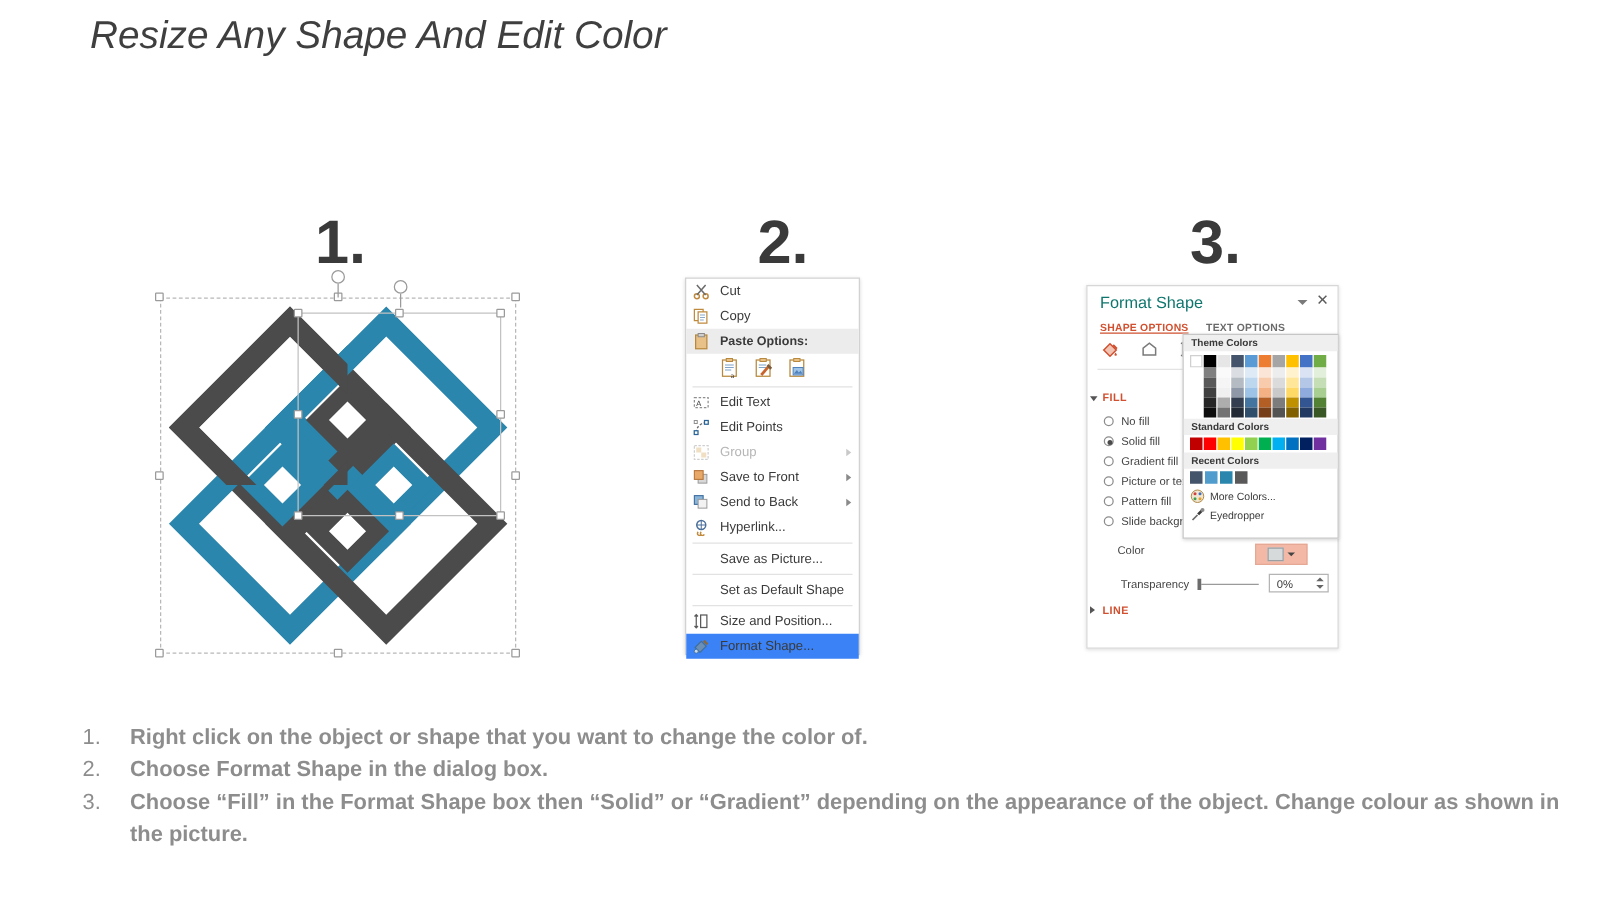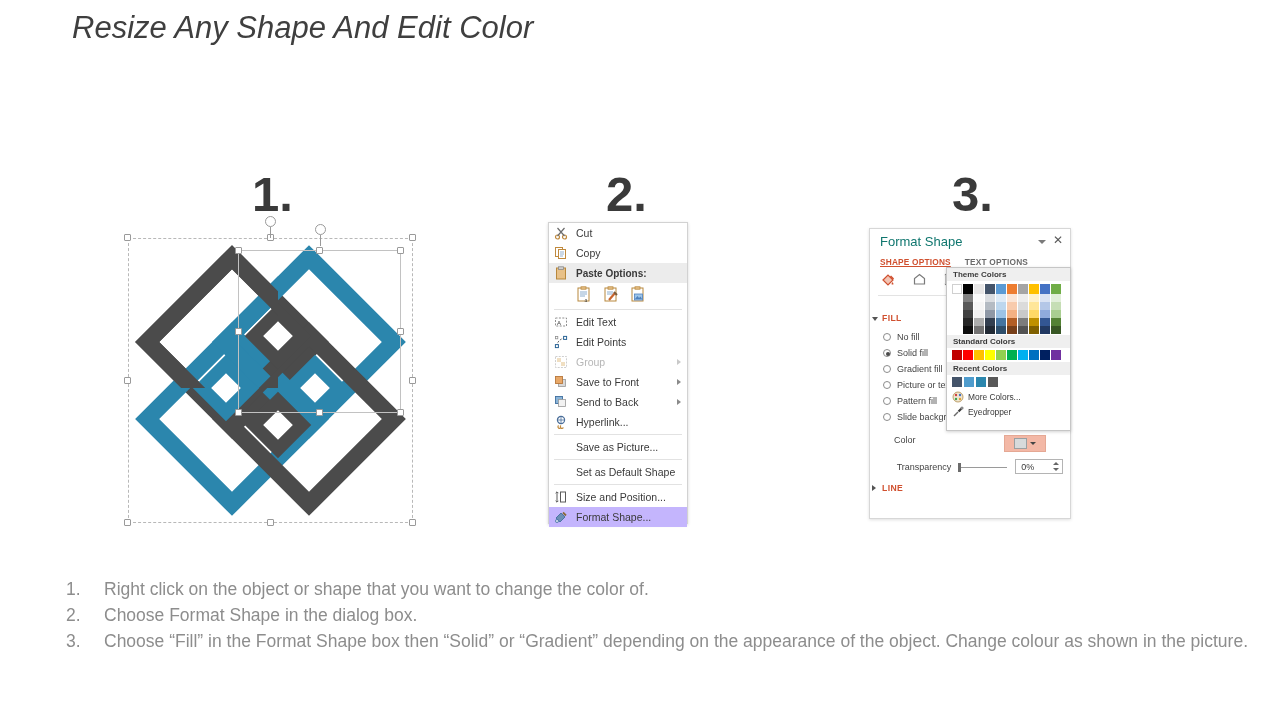--- a/index.html
+++ b/index.html
@@ -64,21 +64,21 @@
     background: #ffffff; border: 1px solid #d2d2d2;
     box-shadow: 0 1px 3px rgba(0,0,0,.16);
   }
   .mi {
     position: relative; display: flex; align-items: center;
     height: 20px; padding-left: 27px; font-size: 10.5px; color: #3a3a3a;
     white-space: nowrap;
   }
   .mi.dim { color: #b6b6b6; }
   .mi.hdr { background: #ececec; font-weight: bold; font-size: 10px; }
-  .mi.hl { background: #c4b5fd; }
+  .mi.hl { background: #3b82f6; }
   .mi .ic {
     position: absolute; left: 5px; top: 3px; width: 14px; height: 14px;
   }
   .mi .arw {
     position: absolute; right: 6px; top: 7px;
     width: 0; height: 0; border-left: 4px solid #8a8a8a;
     border-top: 3px solid transparent; border-bottom: 3px solid transparent;
   }
   .mi.dim .arw { border-left-color: #c9c9c9; }
   .msep { height: 1px; background: #e2e2e2; margin: 2px 5px; }
@@ -181,21 +181,21 @@
   .std-grid div { width: 10px; height: 10px; }
   .rec-grid { display: flex; gap: 2px; padding: 2px 4px 2px 5px; }
   .rec-grid div { width: 10px; height: 10px; }
   .dd-item { display: flex; align-items: center; height: 15px; padding-left: 5px; font-size: 8.4px; color: #3a3a3a; }
   .dd-item .ic { width: 12px; height: 12px; margin-right: 4px; }
 
   
   #instructions { position: absolute; left: 66px; top: 576px; width: 1210px; }
   .ins-row { display: flex; font-size: 17.5px; line-height: 26px; color: #8d8d8d; }
   .ins-n { width: 38px; flex: none; }
-  .ins-t { flex: 1; }
+  .ins-t { flex: 1; font-weight: bold; }
 </style>
 </head>
 <body>
 
 <div id="slide">
 
   <div class="title">Resize Any Shape And Edit Color</div>
 
   <div class="stepnum" id="stepnum-1">1.</div>
   <div class="stepnum" id="stepnum-2">2.</div>

